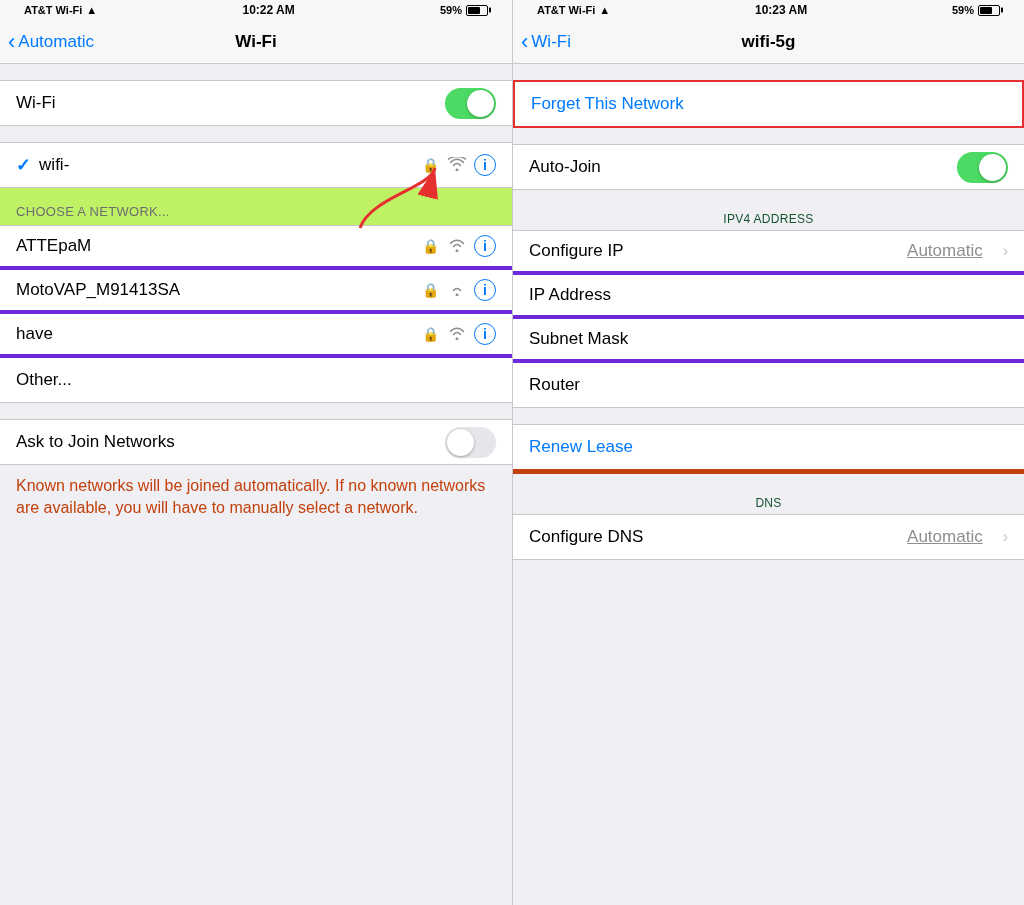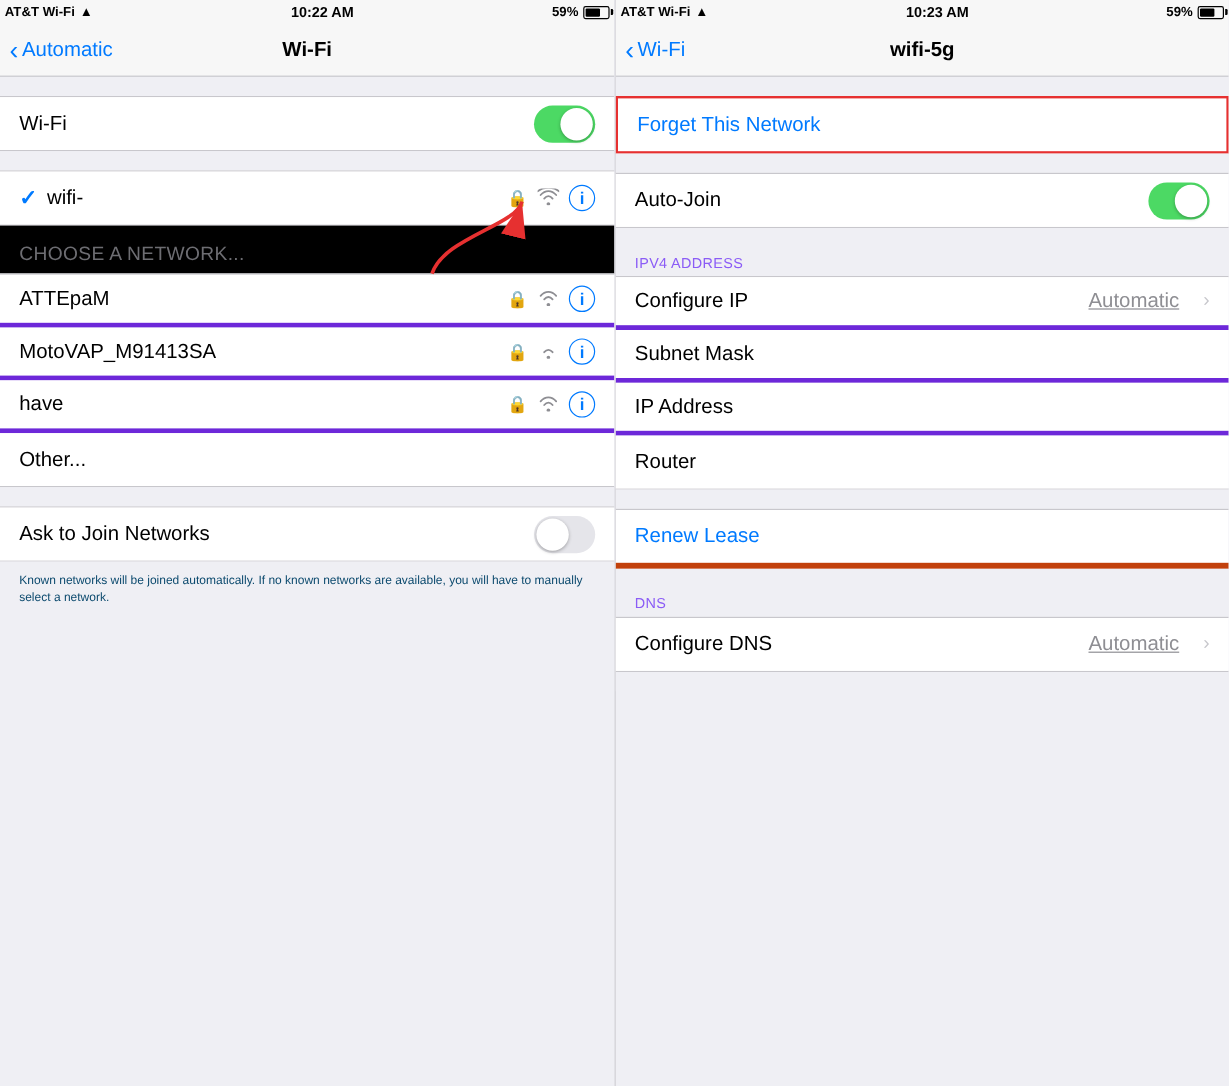--- a/index.html
+++ b/index.html
@@ -25,21 +25,21 @@
       border-left: 1px solid #c8c7cc;
     }
 
     
     .status-bar {
       background: #f7f7f7;
       height: 20px;
       display: flex;
       align-items: center;
       justify-content: space-between;
-      padding: 0 4px;
+      padding: 0 24px;
       font-size: 11px;
       font-weight: 600;
       color: #000;
       flex-shrink: 0;
     }
     .status-left, .status-right {
       display: flex;
       align-items: center;
       gap: 4px;
     }
@@ -110,25 +110,25 @@
     .chevron-left {
       font-size: 22px;
       line-height: 1;
       margin-right: 1px;
       color: #007aff;
     }
 
     
     .section-header {
       padding: 16px 16px 6px 16px;
-      font-size: 16px;
+      font-size: 13px;
       color: #6d6d72;
       text-transform: uppercase;
       letter-spacing: 0.3px;
-      background: #000000;
+      background: #bef264;
     }
 
     
     .table-group {
       background: #fff;
       border-top: 1px solid #c8c7cc;
       border-bottom: 1px solid #c8c7cc;
       margin-bottom: 0;
     }
     .table-row {
@@ -227,22 +227,22 @@
 
     
     .chevron-right {
       color: #c7c7cc;
       font-size: 16px;
     }
 
     
     .footer-text {
       padding: 10px 16px;
-      font-size: 10px;
-      color: #0c4a6e;
+      font-size: 16px;
+      color: #c2410c;
       line-height: 1.4;
       background: #efeff4;
     }
 
     
     .forget-network-row {
       background: #fff;
       border-top: 2px solid #e63030;
       border-bottom: 2px solid #e63030;
       border-left: 2px solid #e63030;
@@ -263,24 +263,25 @@
 
     
     .connected-row {
       background: #fff;
     }
 
     
     .ipv4-section {
       padding: 6px 16px 4px 16px;
       font-size: 12px;
-      color: #8b5cf6;
+      color: #14532d;
       text-transform: uppercase;
       letter-spacing: 0.3px;
       background: #efeff4;
+      text-align: center;
     }
 
     
     .renew-lease-row {
       background: #fff;
       border-top: 1px solid #c8c7cc;
       border-bottom: 5px solid #c2410c;
       padding: 12px 16px;
       font-size: 17px;
       color: #007aff;
@@ -477,24 +478,24 @@
   <div style="height:16px; background:#efeff4;"></div>
 
   <div class="ipv4-section">IPV4 ADDRESS</div>
   <div class="table-group">
     <div class="table-row">
       <span class="row-label">Configure IP</span>
       <span class="row-value">Automatic</span>
       <span class="chevron-right">›</span>
     </div>
     <div class="table-row">
+      <span class="row-label">IP Address</span>
+    </div>
+    <div class="table-row">
       <span class="row-label">Subnet Mask</span>
-    </div>
-    <div class="table-row">
-      <span class="row-label">IP Address</span>
     </div>
     <div class="table-row">
       <span class="row-label">Router</span>
     </div>
   </div>
 
   <div style="height:16px; background:#efeff4;"></div>
 
   <div class="renew-lease-row">
     <span>Renew Lease</span>

